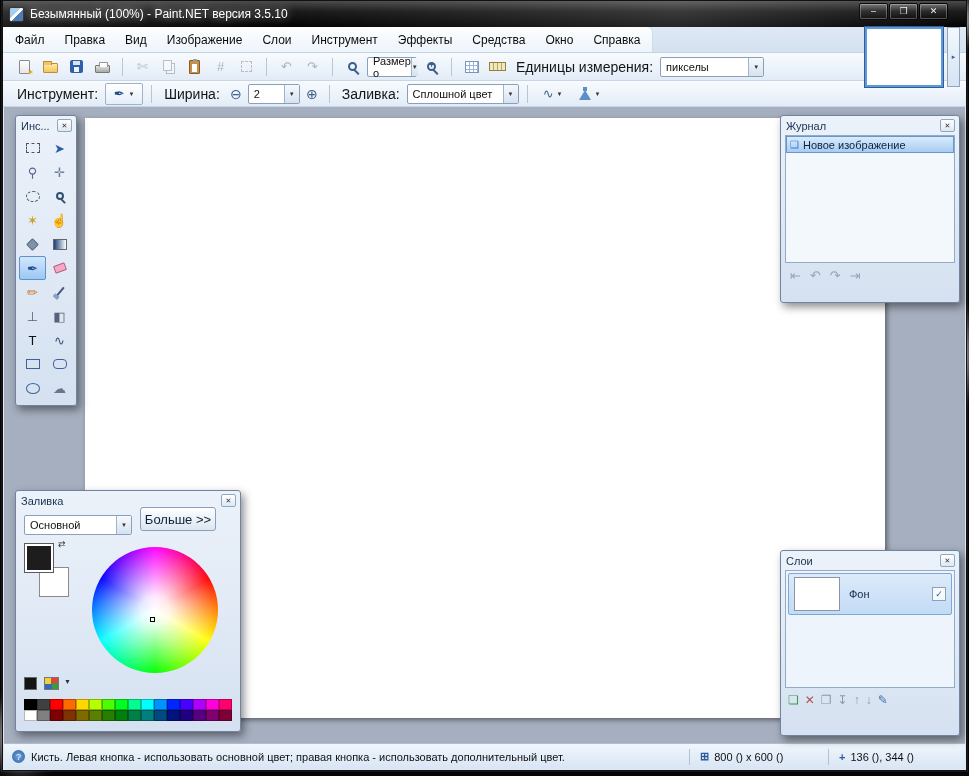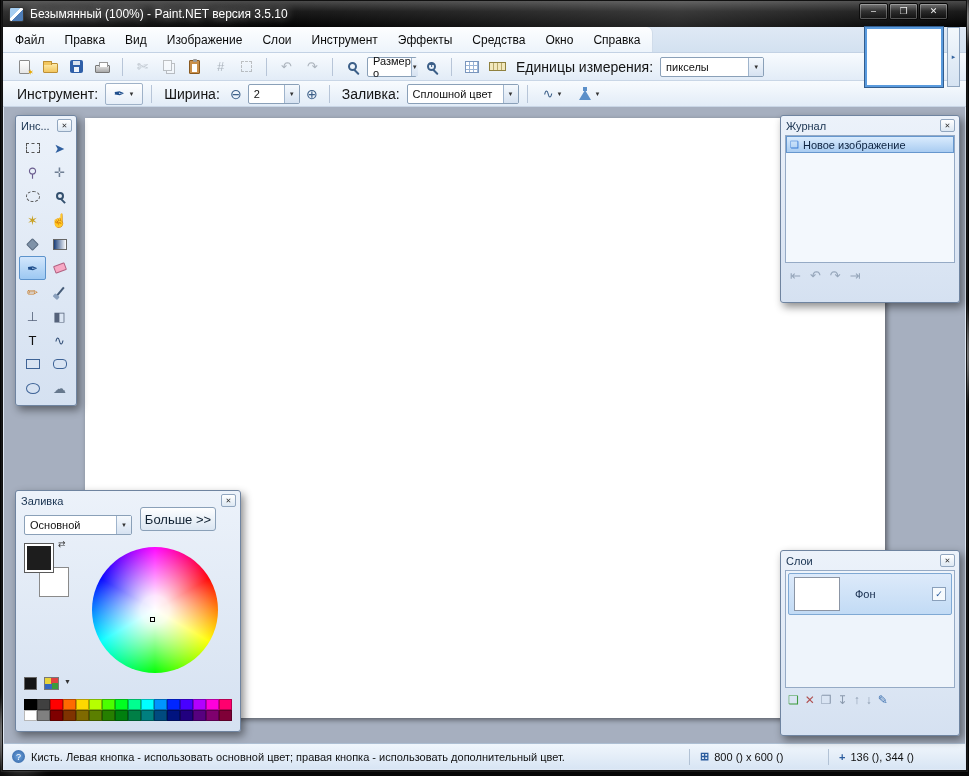--- a/index.html
+++ b/index.html
@@ -84,21 +84,21 @@
   .t-dropper .tool-glyph::after{content:"";position:absolute;bottom:-2px;left:-2px;width:6px;height:4px;background:#8aa0bd;border-radius:1px}
   
   .history-list{margin:2px 4px;height:128px;background:#f3f8fd;border:1px solid #95aac5;overflow:hidden}
   .hist-item{height:17px;display:flex;align-items:center;gap:4px;padding:0 3px;font-size:11px;color:#0d2340;border:1px solid transparent}
   .hist-item.selected{background:linear-gradient(#d9ebfd,#a9ccf1);border:1px solid #6697ce}
   .hist-icon{color:#3a7bd5;font-size:10px}
   .hist-nav{display:flex;gap:9px;padding:4px 9px;color:#96a6ba;font-size:13px}
   .hist-nav-btn{cursor:default;line-height:1}
   
   .layers-list{margin:2px 4px;height:118px;background:#eef4fb;border:1px solid #95aac5;padding:2px;overflow:hidden}
-  .layer-row{height:42px;display:flex;align-items:center;gap:15px;padding:2px 5px;background:linear-gradient(#ddeafa,#c2dbf5);border:1px solid #7fa9d4;border-radius:2px}
+  .layer-row{height:42px;display:flex;align-items:center;gap:9px;padding:2px 5px;background:linear-gradient(#ddeafa,#c2dbf5);border:1px solid #7fa9d4;border-radius:2px}
   .layer-thumb{width:46px;height:34px;background:#fff;border:1px solid #8b95a5}
   .layer-name{font-size:11px;color:#13294a}
   .layer-check{margin-left:auto;width:14px;height:14px;background:#f6fafd;border:1px solid #8aa0bb;font-size:9px;display:flex;align-items:center;justify-content:center;color:#2c5d9e;cursor:default}
   .layers-btns{display:flex;gap:6px;padding:4px 7px;font-size:12px}
   .layers-btn{cursor:default;line-height:1}
   
   .pal-combo{position:absolute;left:8px;top:24px;width:108px}
   .pal-more{position:absolute;left:124px;top:16px;width:76px;height:24px;display:flex;align-items:center;justify-content:center;font-size:13px;color:#123;background:linear-gradient(#fdfeff,#dbe6f2);border:1px solid #8aa0b8;border-radius:3px;cursor:default}
   .pal-primary{position:absolute;left:8px;top:52px;width:30px;height:30px;background:#1d1d1d;border:1px solid #5a5a5a;box-shadow:inset 0 0 0 2px #fff;z-index:3}
   .pal-secondary{position:absolute;left:23px;top:76px;width:30px;height:30px;background:#fff;border:1px solid #8a8a8a;box-shadow:inset 0 0 0 2px #fff;z-index:2}

